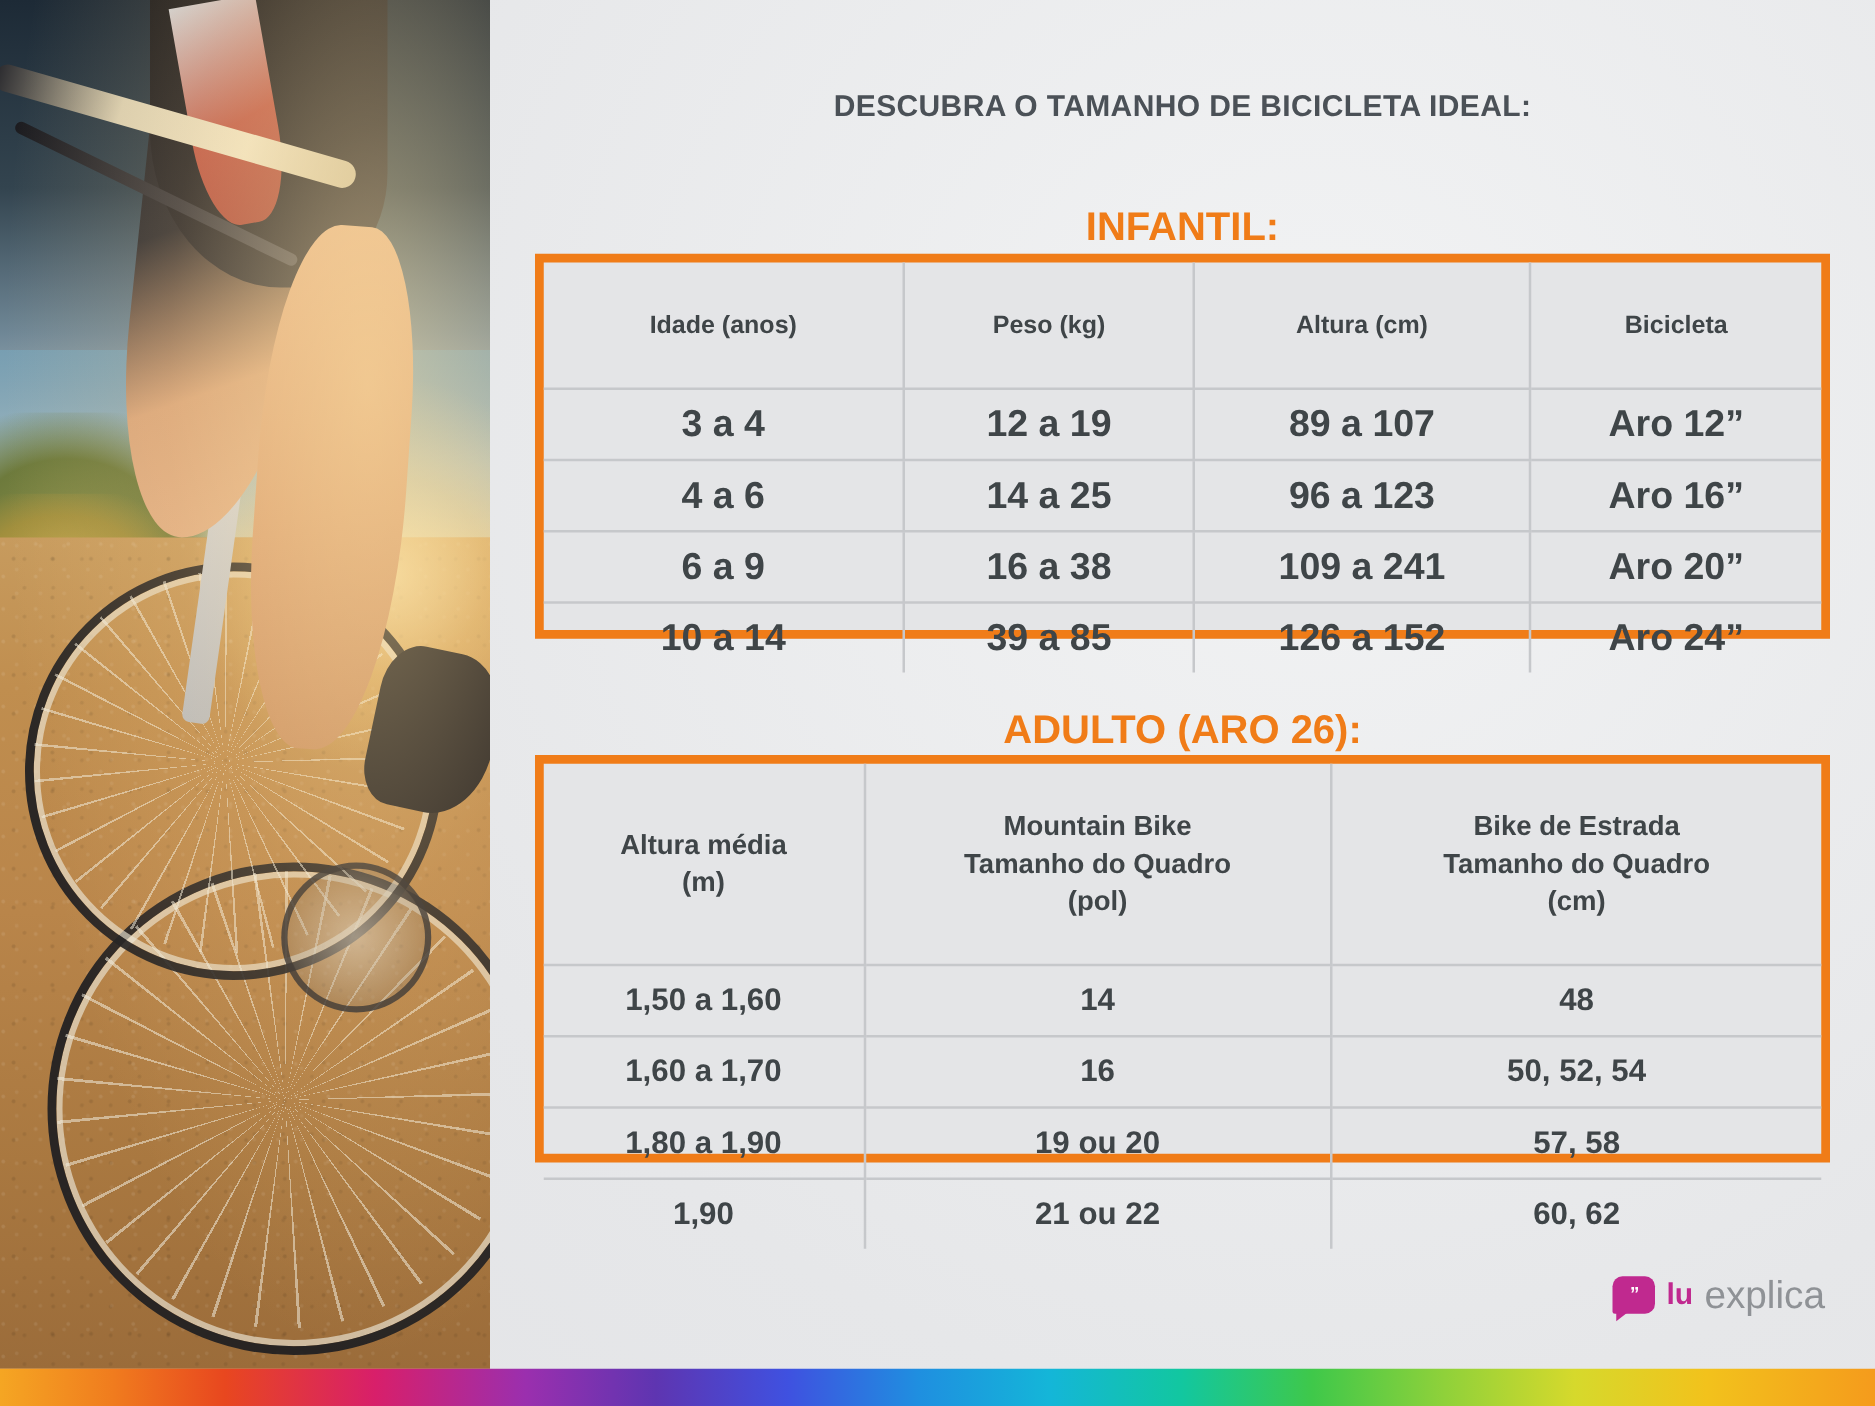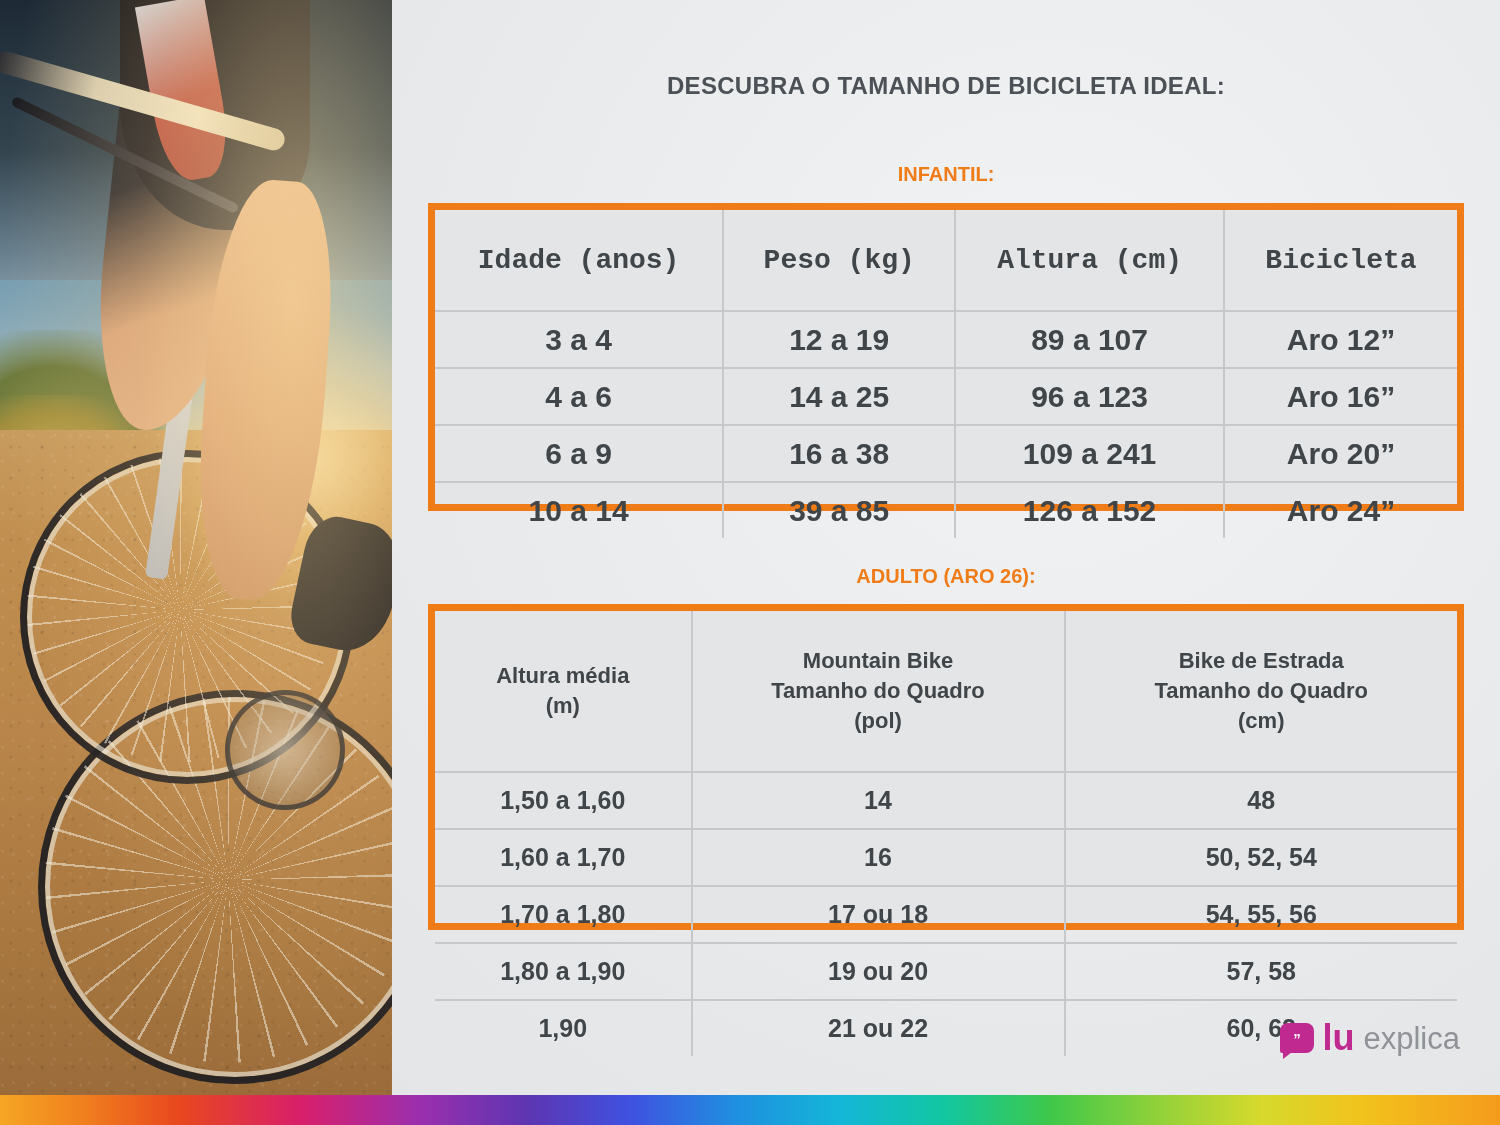--- a/index.html
+++ b/index.html
@@ -214,21 +214,21 @@
     text-align: center;
     font-size: 24px;
     font-weight: bold;
     letter-spacing: .3px;
     color: #4b5157;
   }
   .section-label {
     position: absolute;
     width: 1108px;
     text-align: center;
-    font-size: 20px;
+    font-size: 32px;
     font-weight: bold;
     color: #f07c18;
   }
   #label-infantil { top: 163px; }
   #label-adulto   { top: 565px; }
 
   .table-wrap {
     position: absolute;
     border: 7px solid #f07c18;
     background: #e4e5e7;
@@ -252,21 +252,21 @@
   }
   table.grid tr:first-child td,
   table.grid tr:first-child th { border-top: none; }
   table.grid tr td:first-child,
   table.grid tr th:first-child { border-left: none; }
   table.grid tr td:last-child,
   table.grid tr th:last-child { border-right: none; }
   table.grid tr:last-child td { border-bottom: none; }
 
   
-  #table-infantil th { font-size: 28px; height: 92px; font-family: Liberation Mono, monospace; }
+  #table-infantil th { font-size: 20px; height: 92px; }
   #table-infantil td { font-size: 30px; height: 47px; }
   #table-infantil col.c1 { width: 28.2%; }
   #table-infantil col.c2 { width: 22.7%; }
   #table-infantil col.c3 { width: 26.3%; }
   #table-infantil col.c4 { width: 22.8%; }
 
   
   #table-adulto th { font-size: 22px; height: 152px; line-height: 1.35; }
   #table-adulto td { font-size: 25px; height: 47px; }
   #table-adulto col.a1 { width: 25.1%; }
@@ -303,21 +303,21 @@
   }
   #logo .bubble span {
     color: #fff;
     font-size: 15px;
     font-weight: bold;
     letter-spacing: -1px;
     line-height: 1;
   }
   #logo .lu {
     color: #c0298f;
-    font-size: 36px;
+    font-size: 24px;
     font-weight: bold;
     line-height: 1;
   }
   #logo .explica {
     color: #8f9296;
     font-size: 31px;
     line-height: 1;
   }
 </style>
 </head>
@@ -434,25 +434,20 @@
             <td>1,50 a 1,60</td>
             <td>14</td>
             <td>48</td>
           </tr>
           <tr>
             <td>1,60 a 1,70</td>
             <td>16</td>
             <td>50, 52, 54</td>
           </tr>
           <tr>
-            <td>1,70 a 1,80</td>
-            <td>17 ou 18</td>
-            <td>54, 55, 56</td>
-          </tr>
-          <tr>
             <td>1,80 a 1,90</td>
             <td>19 ou 20</td>
             <td>57, 58</td>
           </tr>
           <tr>
             <td>1,90</td>
             <td>21 ou 22</td>
             <td>60, 62</td>
           </tr>
         </tbody>

